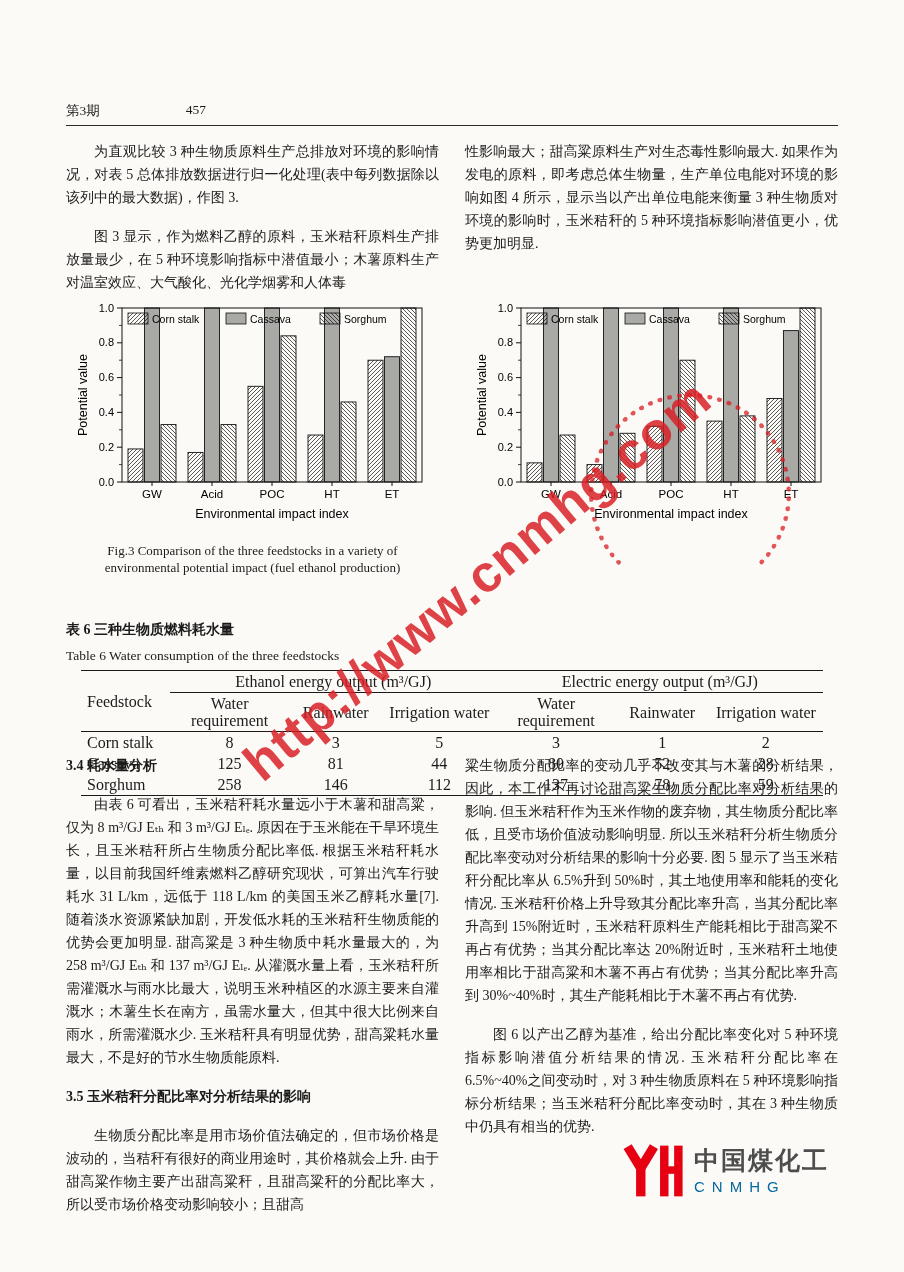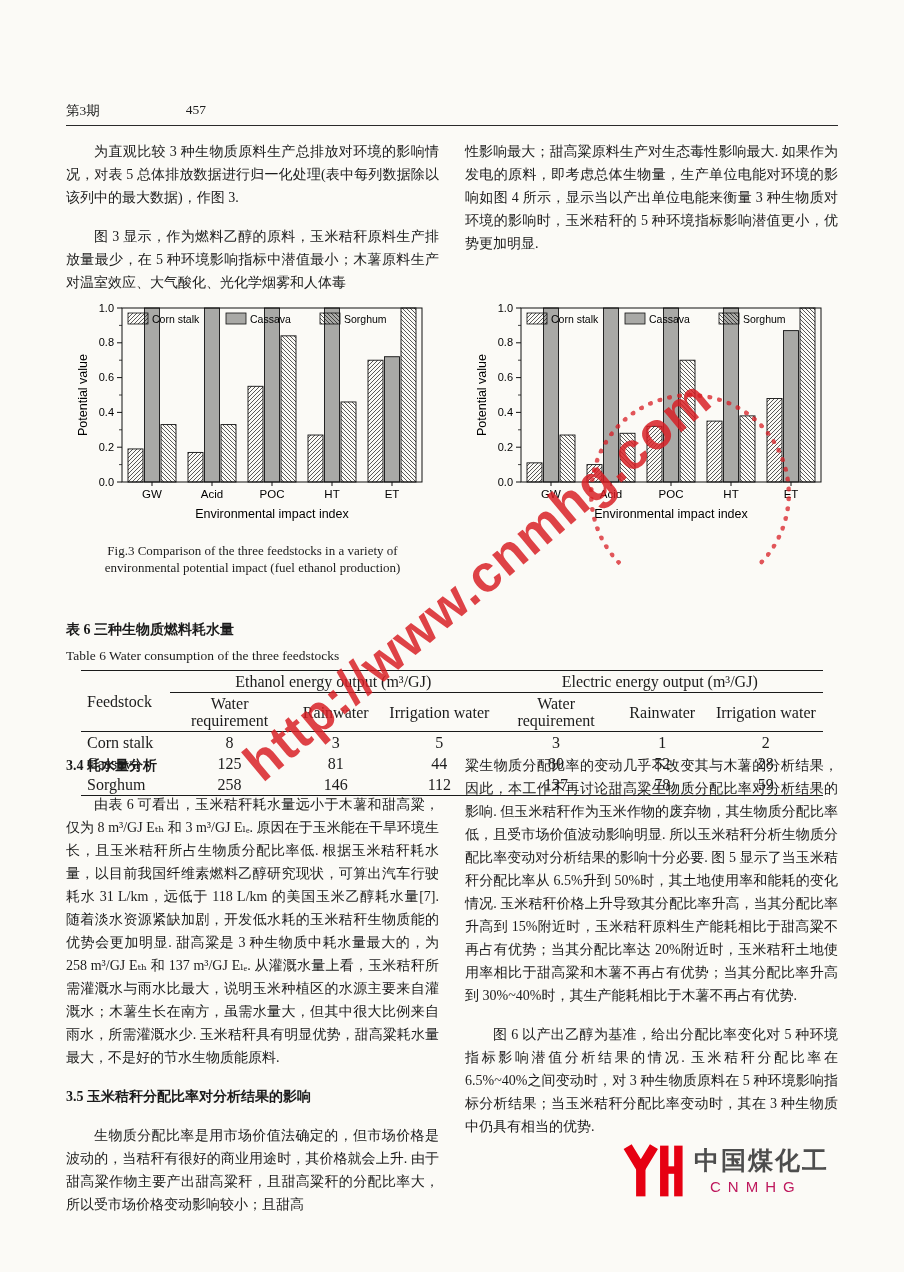--- a/index.html
+++ b/index.html
@@ -78,21 +78,21 @@
 
   
   #logo {
     position:absolute; left:616px; top:1126px; width:228px; height:90px;
     background:#fbfaf6; z-index:20;
     display:flex; align-items:center; gap:10px; padding:4px 6px;
   }
   #logo .mark { width:62px; height:60px; flex:0 0 auto; }
   #logo .names { display:flex; flex-direction:column; }
   #logo .zh { font-size:25px; font-weight:bold; color:#4d4d4d; letter-spacing:2px; line-height:32px; font-family:Liberation Sans, sans-serif; }
-  #logo .en { font-size:15px; color:#be185d; letter-spacing:7px; line-height:22px; font-family:"Liberation Sans","DejaVu Sans",sans-serif;margin-left:16px; }
+  #logo .en { font-size:15px; color:#0369a1; letter-spacing:7px; line-height:22px; font-family:"Liberation Sans","DejaVu Sans",sans-serif; }
 </style>
 </head>
 <body>
 
 <div id="header">
   <span class="issue">第3期</span>
   <span class="pageno">457</span>
 </div>
 
 <div class="cols" id="topcols">

